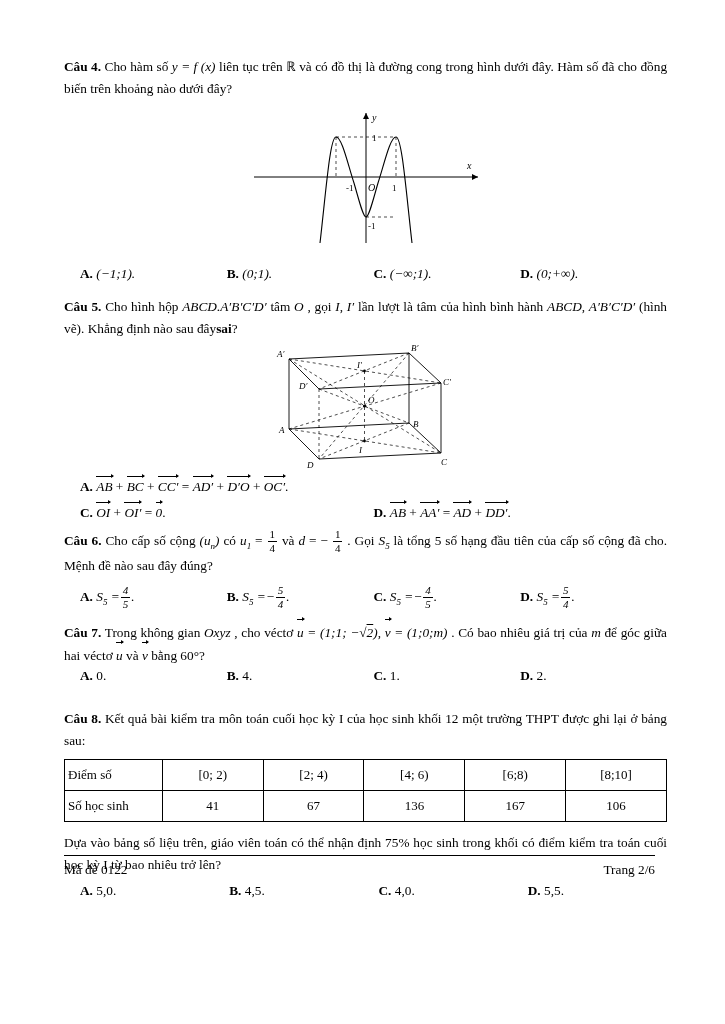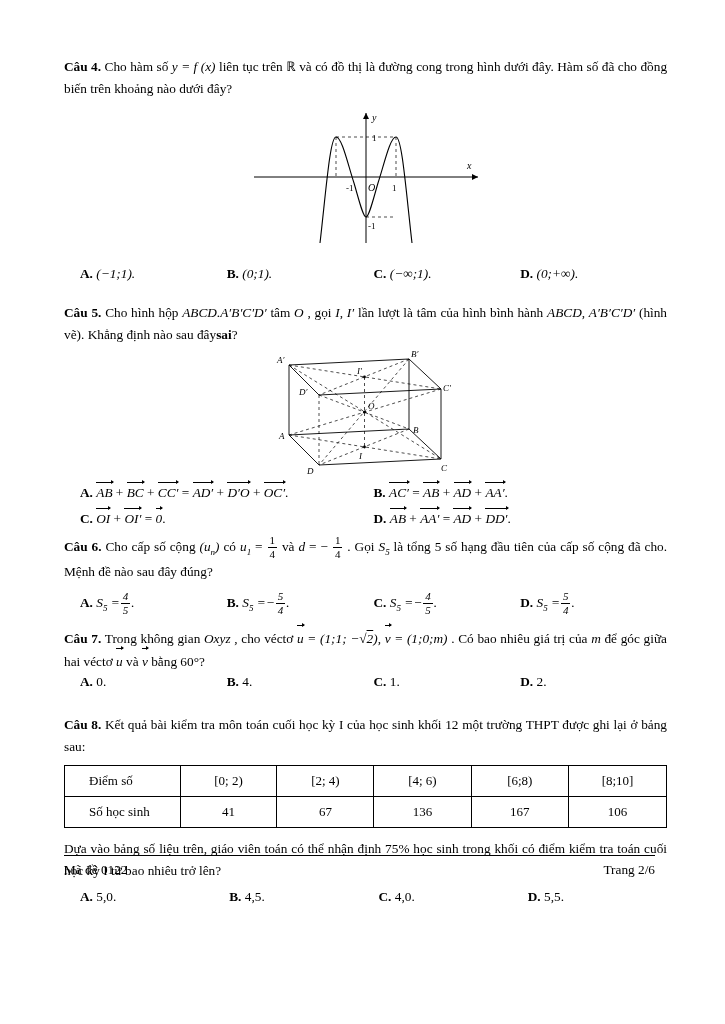--- a/index.html
+++ b/index.html
@@ -141,21 +141,21 @@
     font-size: 13px;
   }
   table.data td {
     border: 1px solid #000;
     text-align: center;
     padding: 5px 8px;
     height: 20px;
   }
   table.data td.hdr {
     text-align: left;
-    padding-left: 24px;
+    padding-left: 3px;
     width: 86px;
   }
   table.data td.cell {
     width: 84px;
   }
   
   .footer {
     position: absolute;
     left: 64px;
     right: 70px;
@@ -227,21 +227,21 @@
     <div>
       <span class="ob">C.</span>
       <span class="mth">(−∞;1).</span>
     </div>
     <div>
       <span class="ob">D.</span>
       <span class="mth">(0;+∞).</span>
     </div>
   </div>
 
-  <div class="q" style="margin-top:20px;">
+  <div class="q" style="margin-top:14px;">
     <span class="qlabel">Câu 5.</span>
     <span>Cho hình hộp</span>
     <span class="mth">ABCD.A′B′C′D′</span>
     <span>tâm</span>
     <span class="mth">O</span>
     <span>, gọi</span>
     <span class="mth">I</span>,
     <span class="mth">I′</span>
     <span>lần lượt là tâm của hình bình hành</span>
     <span class="mth">ABCD</span>,
@@ -301,26 +301,20 @@
       <text x="118" y="112" font-family="Liberation Serif, serif" font-style="italic" font-size="9">I</text>
     </svg>
   </div>
 
   <div class="opts indent" style="margin-top:6px;">
     <div style="flex:1 1 50%">
       <span class="ob">A.</span>
       <span>
         <span class="ovec">AB</span> + <span class="ovec">BC</span> + <span class="ovec">CC′</span> =
         <span class="ovec">AD′</span> + <span class="ovec">D′O</span> + <span class="ovec">OC′</span>.
-      </span>
-    </div>
-    <div style="flex:1 1 50%">
-      <span class="ob">B.</span>
-      <span>
-        <span class="ovec">AC′</span> = <span class="ovec">AB</span> + <span class="ovec">AD</span> + <span class="ovec">AA′</span>.
       </span>
     </div>
   </div>
   <div class="opts indent" style="margin-top:8px;">
     <div style="flex:1 1 50%">
       <span class="ob">C.</span>
       <span>
         <span class="ovec">OI</span> + <span class="ovec">OI′</span> = <span class="ovec">0</span>.
       </span>
     </div>

